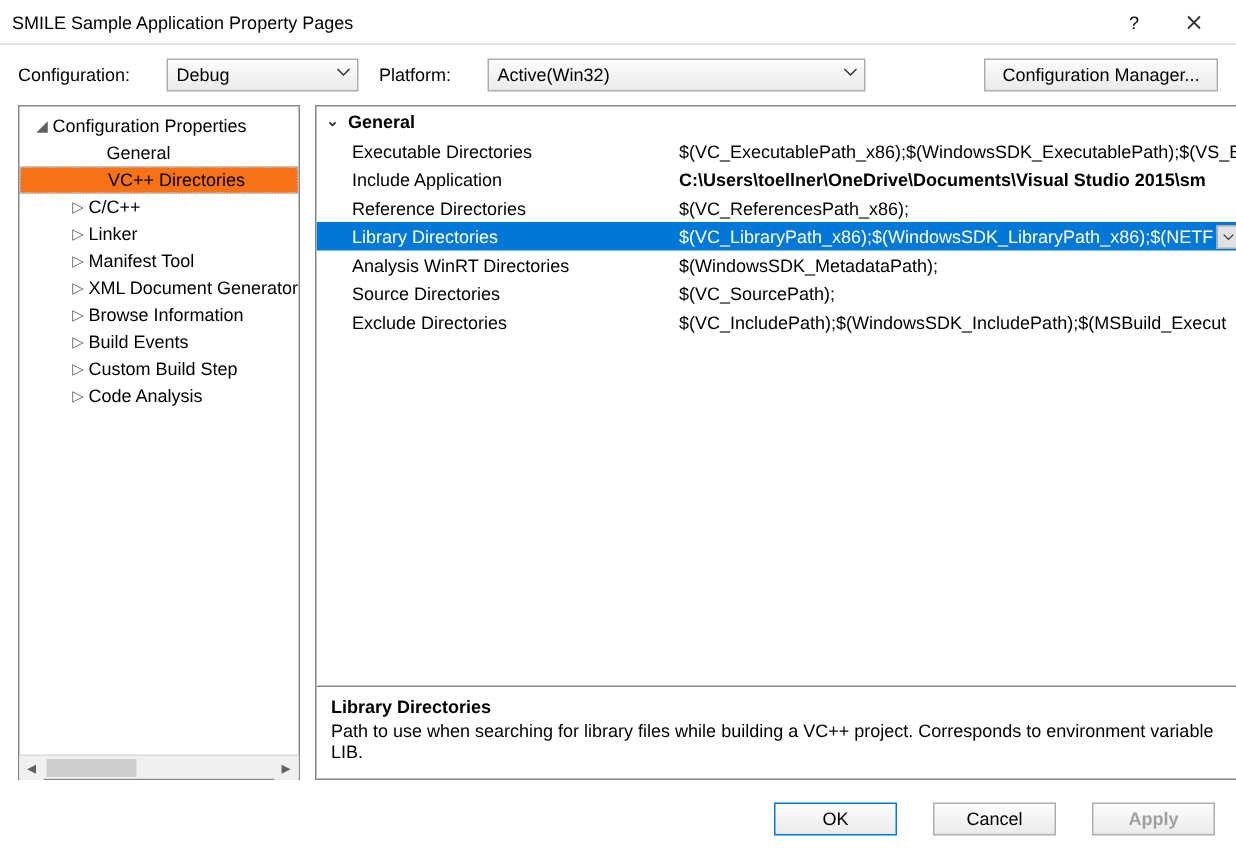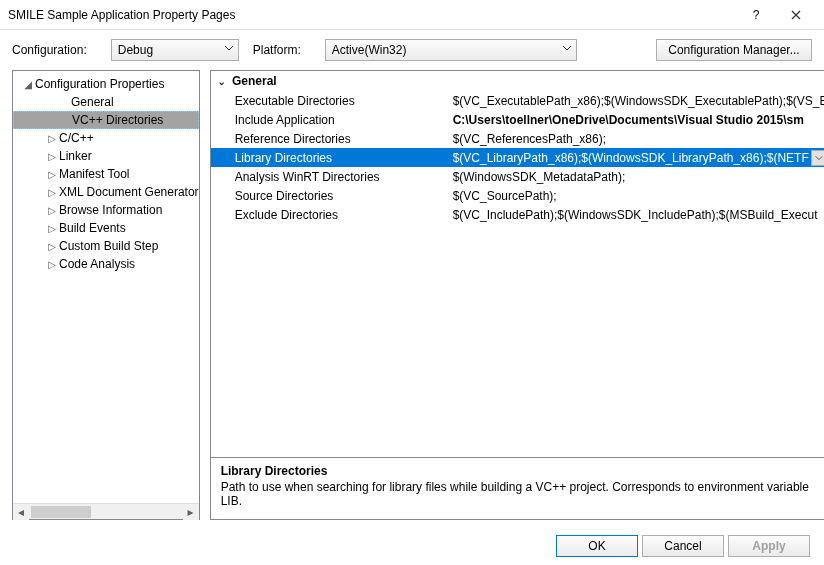--- a/index.html
+++ b/index.html
@@ -11,39 +11,39 @@
   .toolbar label { margin-right: 2px; }
   .combo { position: relative; border: 1px solid #adadad; background: linear-gradient(#fcfcfc,#ebebeb); height: 22px; display:flex; align-items:center; padding: 0 6px; margin-left: 16px; }
   .combo .chev { position:absolute; right:4px; top:3px; }
   .combo.debug { width: 128px; }
   .combo.platform { width: 252px; }
   .cfgmgr { border:1px solid #adadad; background:linear-gradient(#fcfcfc,#ebebeb); height:22px; width:156px; display:flex; align-items:center; justify-content:center; margin-left:auto; }
   .content { display:flex; padding: 0 12px 10px 12px; gap: 10px; height: 460px; }
   .treewrap { width: 200px; border:1px solid #828790; position:relative; display:flex; flex-direction:column; }
   .tree { flex:1; overflow:hidden; padding-top:4px; }
   .tree-row { height: 18px; display:flex; align-items:center; white-space:nowrap; }
-  .tree-row.sel { background:#a3a3a3; border:1px dotted #99c9ef; }
+  .tree-row.sel { background:#f97316; border:1px dotted #99c9ef; }
   .glyph { width:14px; display:inline-flex; justify-content:center; color:#606060; font-size:10px;}
   .treewrap .hscroll { height:16px; background:#f0f0f0; border-top:1px solid #ddd; display:flex; align-items:center; }
   .hscroll .arrow { width:16px; height:16px; display:flex; align-items:center; justify-content:center; background:#f0f0f0; color:#606060;}
   .hscroll .thumb { flex:0 0 60px; height:12px; background:#cdcdcd; margin:0 2px; }
   .hscroll .track { flex:1; }
   .rightpane { flex:1; display:flex; flex-direction:column; border:1px solid #828790; }
   .grid { flex:1; overflow:hidden; }
   .grid-header { display:flex; align-items:center; height:20px; padding-left:4px; font-weight:bold; }
   .grid-header .exp { width:14px; text-align:center; font-size:10px; color:#303030;}
   .grid-row { display:flex; height:19px; align-items:center; }
   .grid-row .name { flex:0 0 240px; padding-left:24px; white-space:nowrap; overflow:hidden; }
   .grid-row .val { flex:1; white-space:nowrap; overflow:hidden; padding-left:2px; }
   .grid-row.bold .val { font-weight:bold; }
   .grid-row.sel { background:#0078d7; color:#fff; }
   .grid-row.sel .dd { width:16px; height:16px; background:#e1e1e1; color:#000; display:flex; align-items:center; justify-content:center; border:1px solid #adadad; margin-right:1px;}
   .desc { border-top:1px solid #828790; padding:6px 10px; height:62px; }
   .desc .dtitle { font-weight:bold; margin-bottom:2px; }
-  .footer { height:32px; display:flex; align-items:center; justify-content:flex-end; padding: 0 14px; gap:4px; }
+  .footer { height:32px; display:flex; align-items:center; justify-content:flex-end; padding: 0 14px; gap:24px; }
   .footer .btn { width:82px; height:22px; border:1px solid #adadad; background:linear-gradient(#fcfcfc,#ebebeb); display:flex; align-items:center; justify-content:center; }
   .footer .btn.default { border:1px solid #0078d7; }
   .footer .btn.disabled { color:#a0a0a0;font-weight:bold; }
   svg { display:block; }
 </style>
 </head>
 <body>
 
 <div class="titlebar">
   <span class="title">SMILE Sample Application Property Pages</span>

